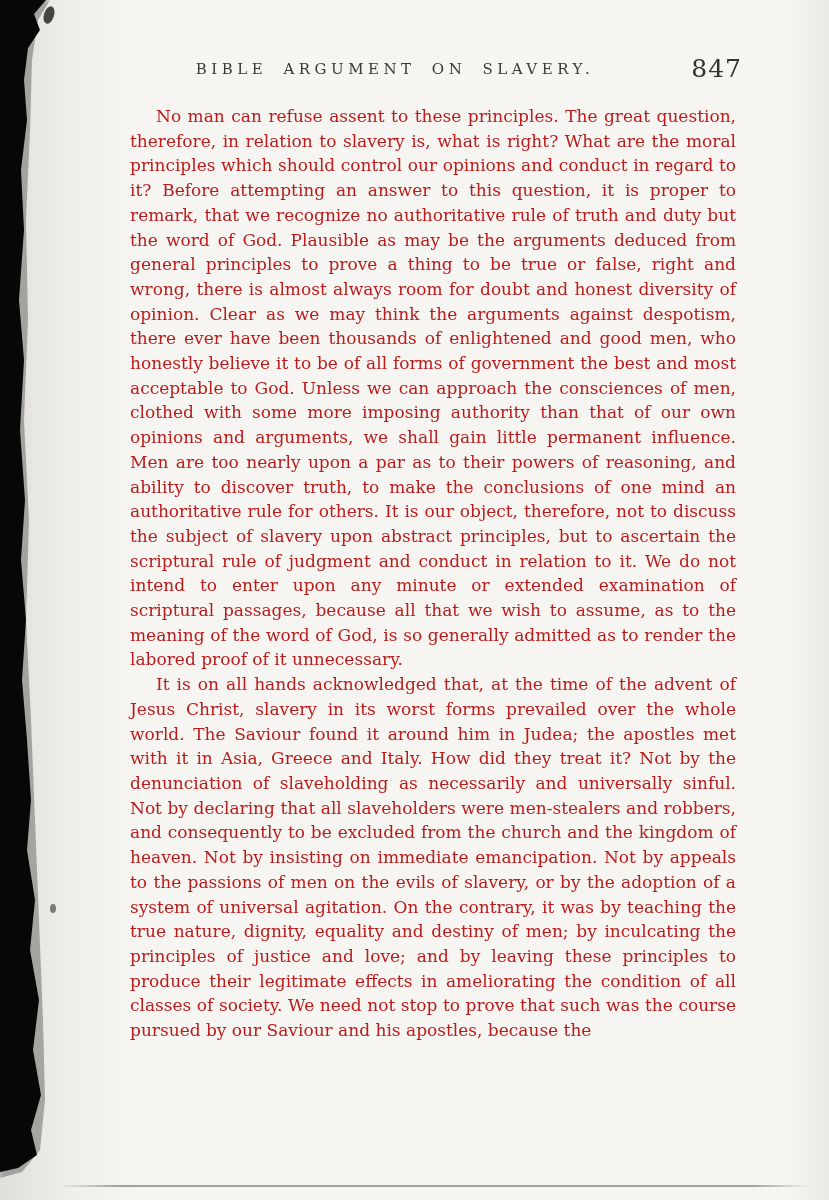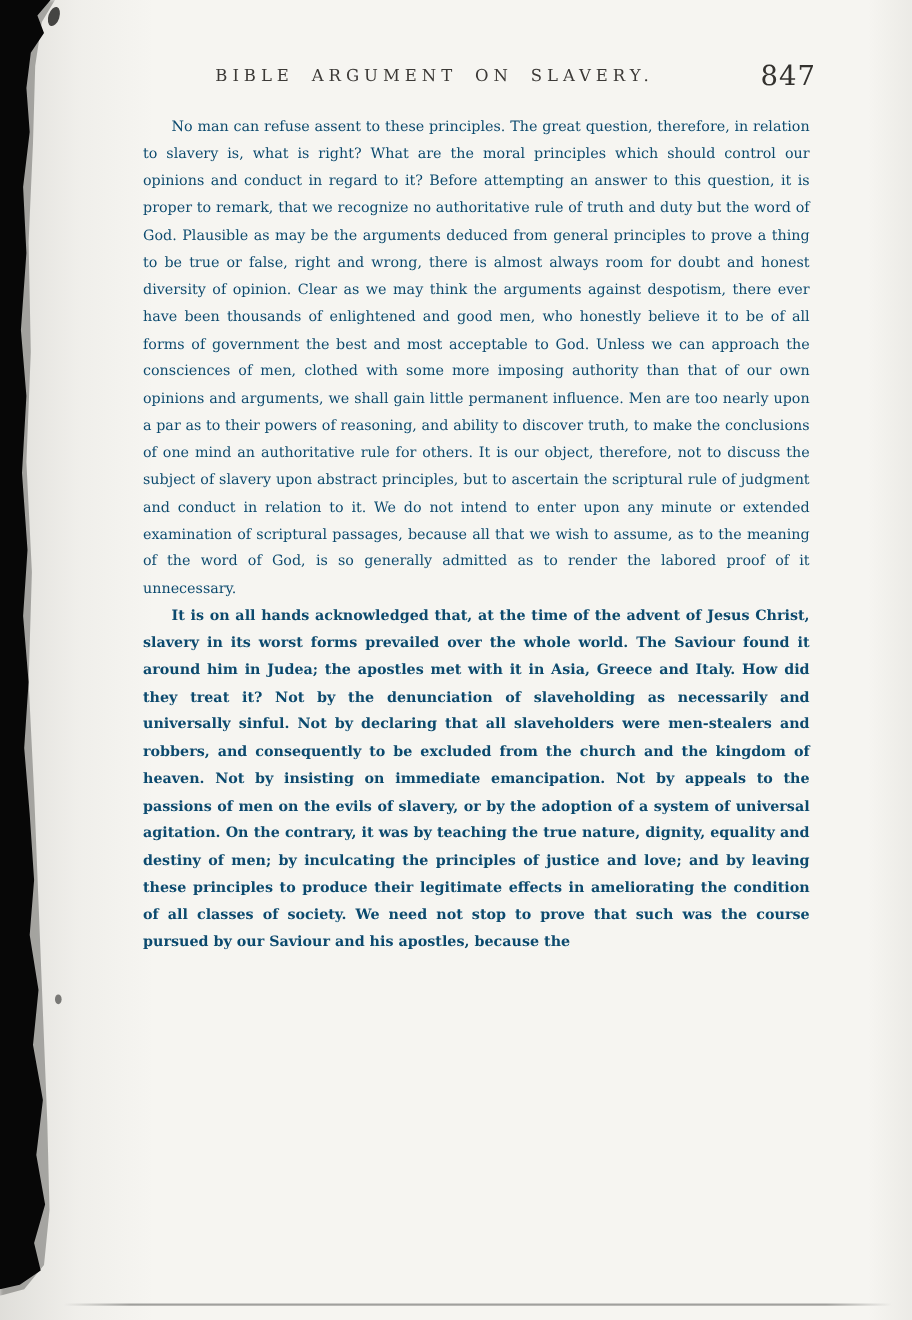--- a/index.html
+++ b/index.html
@@ -97,30 +97,29 @@
   .page-number {
     position: absolute;
     right: -6px;
     top: -2px;
     font-size: 25px;
     letter-spacing: 1px;
     color: #34322f;
   }
   .body-text p {
     margin: 0;
-    font-size: 13px;
+    font-size: 17px;
     line-height: 24.7px;
     text-align: justify;
     text-indent: 26px;
-    color: #0c4a6e;
+    color: #b91c1c;
     text-rendering: optimizeLegibility;
   }
   .body-text p + p {
     margin-top: 0;
-    font-weight: bold;
   }
 </style>
 </head>
 <body>
 
 <div class="scan-surface"></div>
 
 <div class="scan-edge-soft"></div>
 <div class="scan-edge"></div>
 <div class="speck-a"></div>

